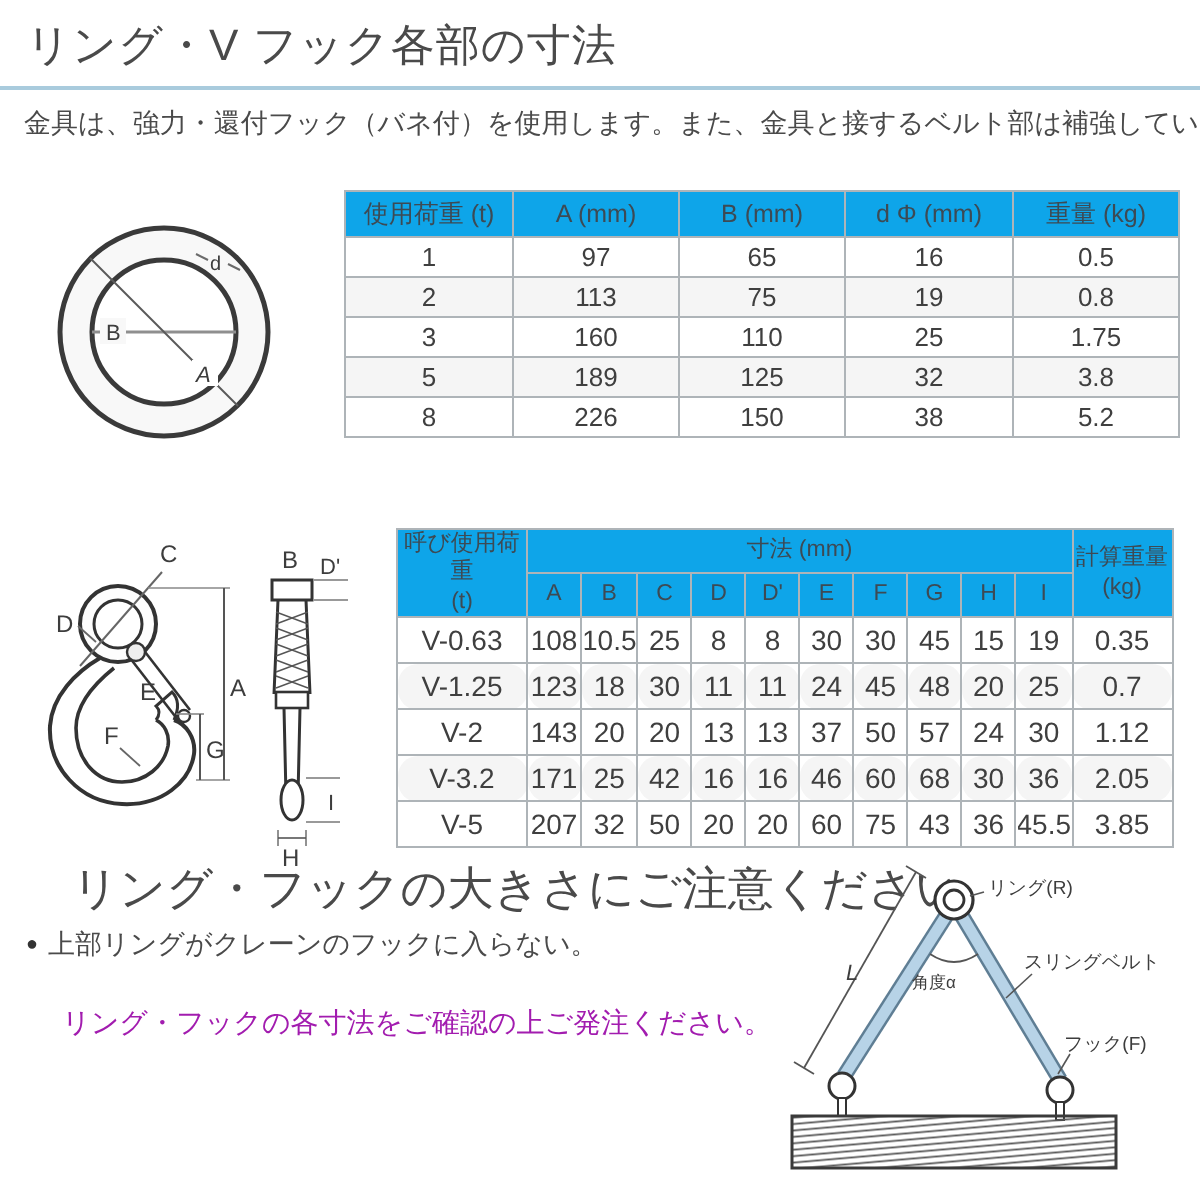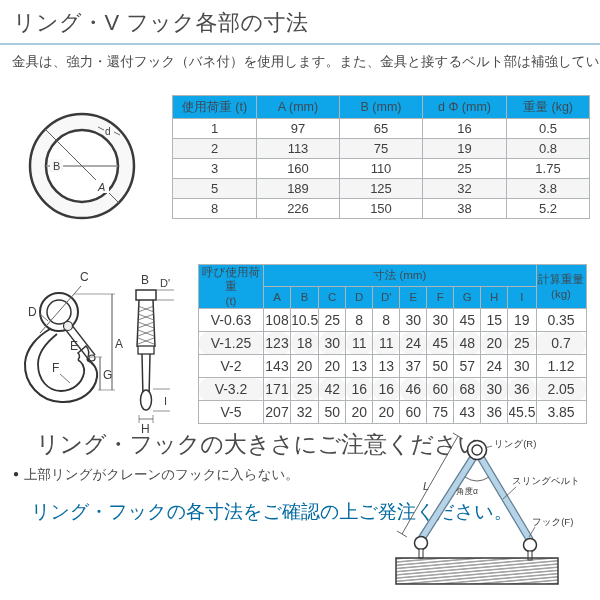--- a/index.html
+++ b/index.html
@@ -19,23 +19,23 @@
   .t1 th{height:22px;font-size:12.5px;}
   .t1 td{height:19px;}
 
   .t2{position:absolute;left:198px;top:264px;font-size:12px;color:#3f3f3f;}
   .t2 th{font-size:11.5px;line-height:1.25;}
   .t2 thead tr th{height:19px;}
   .t2 td{height:22px;font-size:14px;border-radius:10px;}
 
   .caution-heading{position:absolute;left:36px;top:429px;margin:0;font-size:23px;font-weight:500;color:#4a4a4a;white-space:nowrap;}
   .caution-list{position:absolute;left:13px;top:464px;margin:0;padding:0;list-style:none;font-size:13.5px;color:#4a4a4a;}
-  .caution-list li{line-height:19px;white-space:nowrap;}
+  .caution-list li{line-height:19px;white-space:nowrap;font-family:Liberation Mono, monospace;}
   .caution-list li::before{content:"●";font-size:10px;margin-right:5px;vertical-align:1.5px;color:#333;}
-  .caution-note{position:absolute;left:31px;top:502px;font-size:19px;line-height:19px;color:#0369a1;white-space:nowrap;}
+  .caution-note{position:absolute;left:31px;top:502px;font-size:14px;line-height:19px;color:#a21caf;white-space:nowrap;}
 
   .diagram{position:absolute;}
   svg text{fill:#3d3d3d;font-family:"Liberation Sans","DejaVu Sans",sans-serif;}
 </style>
 </head>
 <body>
 
 <div id="app">
 
   <h1 class="page-title">リング・V フック各部の寸法</h1>

